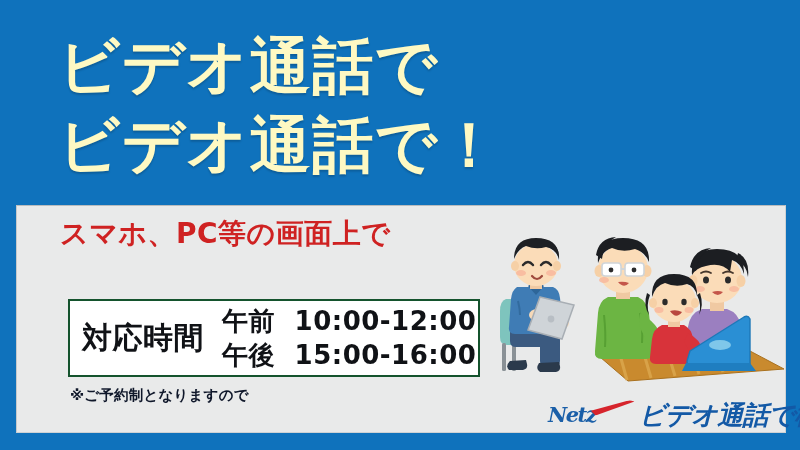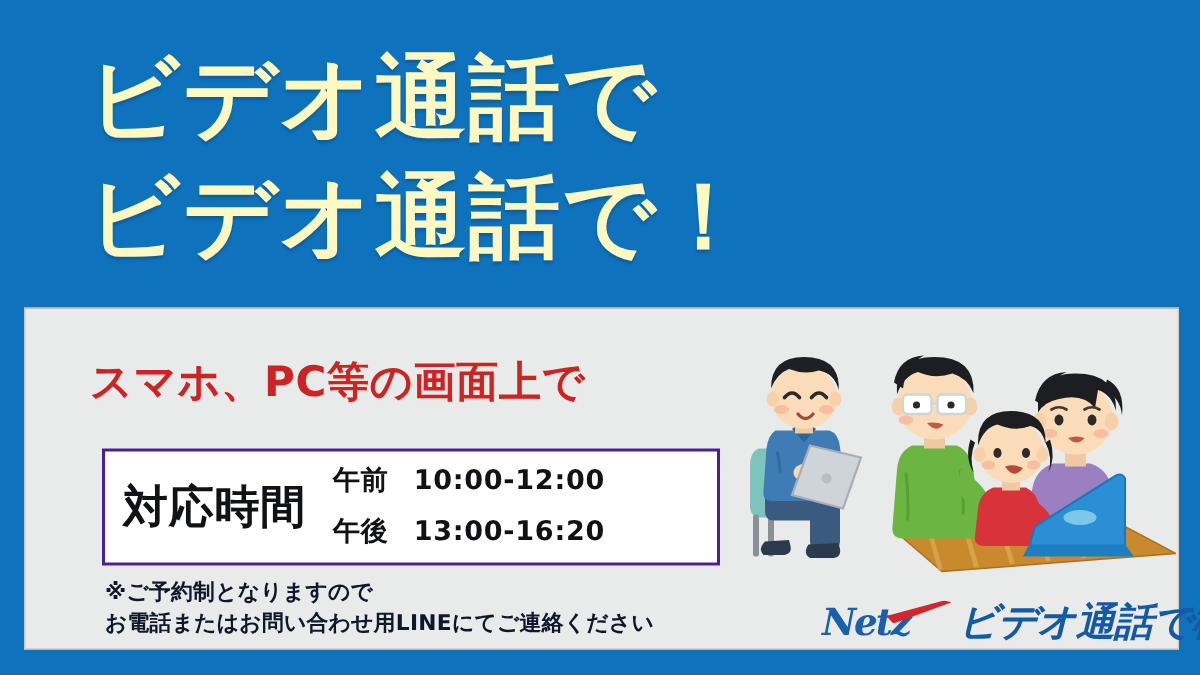--- a/index.html
+++ b/index.html
@@ -49,59 +49,58 @@
     border-bottom: 1px solid #cfd2d4;
     box-sizing: border-box;
   }
 
   
   #subhead {
     position: absolute;
     left: 60px;
     top: 214px;
     width: 440px;
-    margin-top: 21px;
   }
   .subhead-line {
     color: #cf2222;
     font-weight: 700;
     font-size: 28px;
     line-height: 39px;
     letter-spacing: 0.5px;
     white-space: nowrap;
   }
 
   
   #hours-box {
     position: absolute;
     left: 68px;
     top: 299px;
     width: 412px;
     height: 78px;
     background: #ffffff;
-    border: 2px solid #4c1d95;
+    border: 2px solid #14532d;
     box-sizing: border-box;
     display: flex;
     align-items: center;
   }
   #hours-label {
     color: #101216;
     font-weight: 700;
     font-size: 30px;
     letter-spacing: 0.5px;
     padding-left: 12px;
     white-space: nowrap;
   }
   #hours-values {
     padding-left: 18px;
   }
   .hours-row {
     color: #101216;
     font-weight: 700;
-    font-size: 18px;
+    font-size: 26px;
     line-height: 34px;
     white-space: nowrap;
     letter-spacing: 0.5px;
   }
   .hours-row .period { margin-right: 10px; }
 
   
   #footnote {
     position: absolute;
     left: 70px;
@@ -143,21 +142,21 @@
     height: 30px;
     flex: 0 0 auto;
   }
   #logo-netz-text {
     position: absolute;
     left: 0;
     top: 1px;
     font-family: "DejaVu Serif", "Liberation Serif", serif;
     font-style: italic;
     font-weight: 700;
-    font-size: 25px;
+    font-size: 21px;
     line-height: 28px;
     color: #1a5fa8;
     letter-spacing: -1.5px;
   }
   #logo-netz-swoosh {
     position: absolute;
     left: 44px;
     top: 2px;
     width: 40px;
     height: 12px;
@@ -194,28 +193,27 @@
 
   <div id="hours-box">
     <div id="hours-label">対応時間</div>
     <div id="hours-values">
       <div class="hours-row">
         <span class="period">午前</span>
         <span class="time">10:00-12:00</span>
       </div>
       <div class="hours-row">
         <span class="period">午後</span>
-        <span class="time">13:00-16:20</span>
+        <span class="time">15:00-16:00</span>
       </div>
     </div>
   </div>
 
   <div id="footnote">
     <div class="footnote-line">※ご予約制となりますので</div>
-    <div class="footnote-line">お電話またはお問い合わせ用LINEにてご連絡ください</div>
   </div>
 
   <div id="illustration">
     <svg width="292" height="155" viewBox="0 0 292 155" xmlns="http://www.w3.org/2000/svg">
 
       <g>
 
         <path d="M14 64 q-6 2 -6 12 l0 26 q0 8 7 8 l10 0 0 -46 z" fill="#7ec4bd"></path>
 
         <rect x="10" y="108" width="4" height="28" rx="1.5" fill="#8a9196"></rect>

